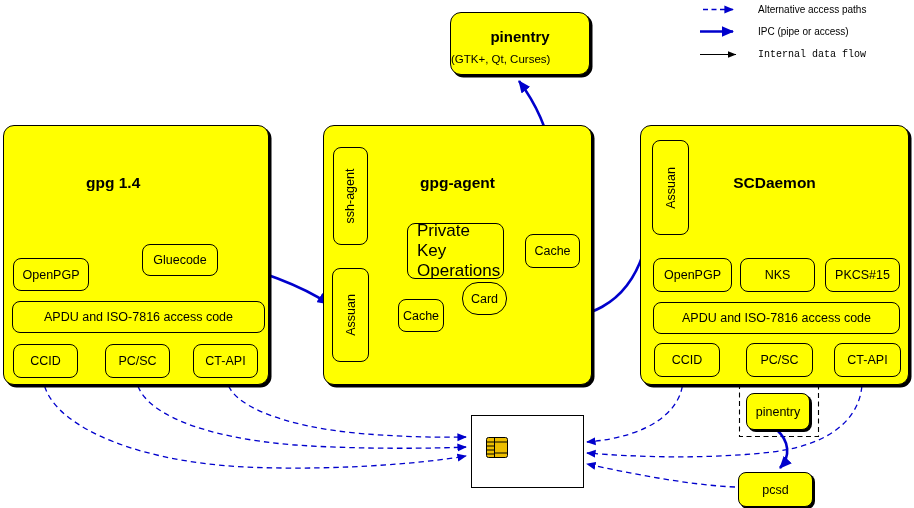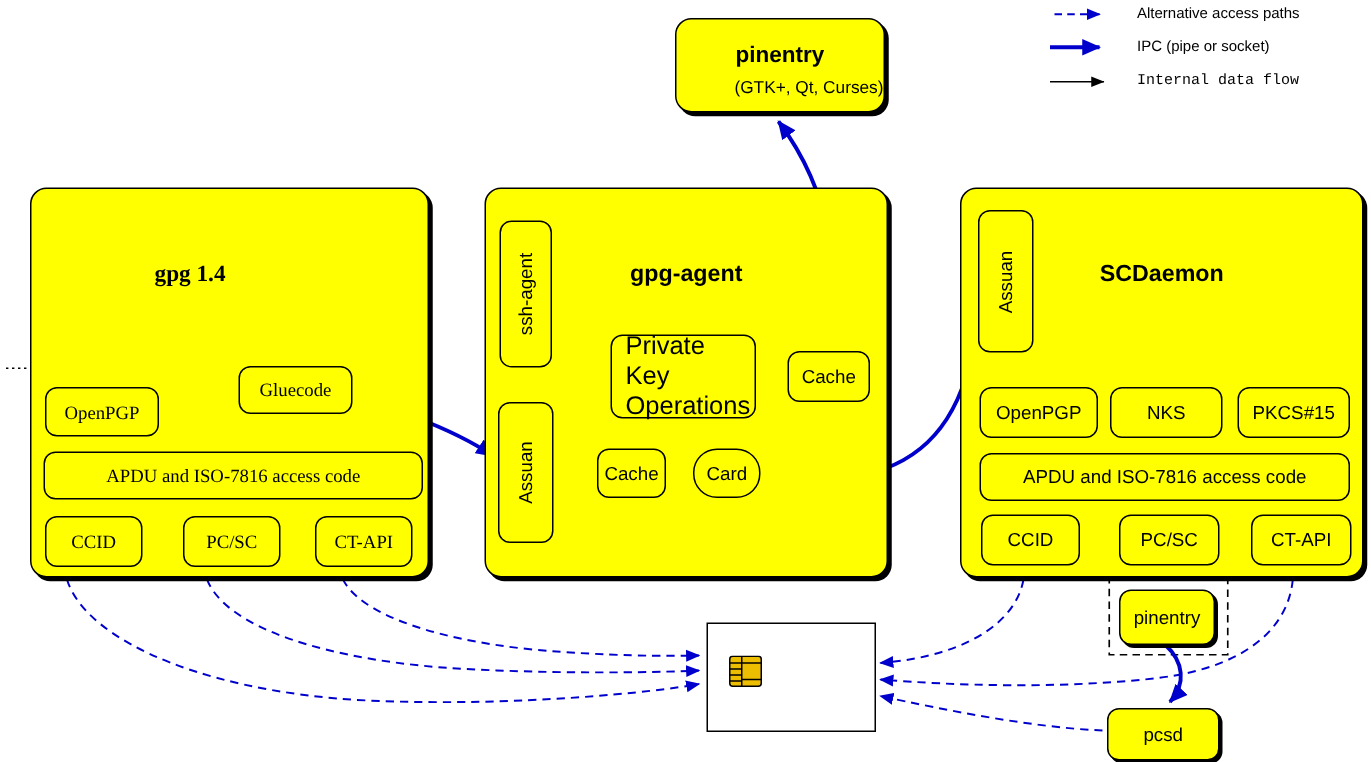--- a/index.html
+++ b/index.html
@@ -18,21 +18,21 @@
     border-radius:8px; display:flex; align-items:center; justify-content:center;
     font-size:12.5px; text-align:center; line-height:14px;
   }
   .vbox span { transform:rotate(-90deg); white-space:nowrap; font-size:12.5px; }
   .title {
     position:absolute; font-weight:bold; font-size:15.5px; white-space:nowrap;
   }
   .title.centered { left:0; width:100%; text-align:center; }
   .pin-title { position:absolute; left:0; width:100%; text-align:center;
     font-weight:bold; font-size:15px; }
-  .pin-sub { position:absolute; left:0; width:100%; text-align:right;
+  .pin-sub { position:absolute; left:0; width:100%; text-align:left;
     font-size:11.5px; }
   .pko { justify-content:flex-start; text-align:left; padding-left:9px;
     line-height:20px; font-size:17px; }
   #smartcard {
     position:absolute; left:471px; top:415px; width:111px; height:71px;
     background:#ffffff; border:1.2px solid #000;
   }
   #chip { position:absolute; left:14px; top:21px; }
   .legend-label { position:absolute; font-size:10px; line-height:13px;
     white-space:nowrap; }
@@ -81,29 +81,29 @@
     <path d="M 683 377 C 684 410, 650 437, 587 442" stroke="#0000cc" stroke-width="1.3" fill="none" stroke-dasharray="5.5 4" marker-end="url(#mBluS)"></path>
     <path d="M 862 377 C 864 412, 838 444, 772 452 C 706 459.5, 636 457, 587 453" stroke="#0000cc" stroke-width="1.3" fill="none" stroke-dasharray="5.5 4" marker-end="url(#mBluS)"></path>
     <path d="M 735 487 C 688 485, 628 473, 587 464" stroke="#0000cc" stroke-width="1.3" fill="none" stroke-dasharray="5.5 4" marker-end="url(#mBluS)"></path>
 
     <path d="M 703 9.5 H 733" stroke="#0000cc" stroke-width="1.3" fill="none" stroke-dasharray="5 3.5" marker-end="url(#mBluS)"></path>
     <path d="M 700 31.5 H 733" stroke="#0000cc" stroke-width="2.6" fill="none" marker-end="url(#mBlu)"></path>
     <path d="M 700 54.5 H 736" stroke="#000" stroke-width="1" fill="none" marker-end="url(#mBlk)"></path>
   </svg>
 
   <div class="legend-label" style="left:758px; top:3px;">Alternative access paths</div>
-  <div class="legend-label" style="left:758px; top:25px;">IPC (pipe or socket)</div>
+  <div class="legend-label" style="left:758px; top:25px;">IPC (pipe or access)</div>
   <div class="legend-label" style="left:758px; top:48px;font-family:Liberation Mono, monospace;">Internal data flow</div>
 
   <div class="bigbox" style="left:450px; top:12px; width:138px; height:61px;">
     <div class="pin-title" style="top:15px;">pinentry</div>
     <div class="pin-sub" style="top:40px;">(GTK+, Qt, Curses)</div>
   </div>
 
-  <div class="bigbox" style="left:20px; top:125px; width:264px; height:258px;font-family:Liberation Serif, serif;">
+  <div class="bigbox" style="left:3px; top:125px; width:264px; height:258px;">
     <div class="title" style="left:82px; top:48px;">gpg 1.4</div>
     <div class="sbox" style="left:9px; top:132px; width:74px; height:31px;">
       <span>OpenPGP</span>
     </div>
     <div class="sbox" style="left:138px; top:118px; width:74px; height:30px;">
       <span>Gluecode</span>
     </div>
     <div class="sbox" style="left:8px; top:175px; width:251px; height:30px;">
       <span>APDU and ISO-7816 access code</span>
     </div>
@@ -128,21 +128,21 @@
     </div>
     <div class="sbox pko" style="left:83px; top:97px; width:86px; height:54px;">
       <span>Private Key Operations</span>
     </div>
     <div class="sbox" style="left:201px; top:108px; width:53px; height:32px;">
       <span>Cache</span>
     </div>
     <div class="sbox" style="left:74px; top:173px; width:44px; height:31px;">
       <span>Cache</span>
     </div>
-    <div class="sbox" style="left:138px; top:173px; width:43px; height:31px;border-radius:16px;">
+    <div class="sbox" style="left:138px; top:156px; width:43px; height:31px;border-radius:16px;">
       <span>Card</span>
     </div>
   </div>
 
   <div class="bigbox" style="left:640px; top:125px; width:267px; height:258px;">
     <div class="title centered" style="top:48px;">SCDaemon</div>
     <div class="sbox vbox" style="left:11px; top:14px; width:35px; height:93px;">
       <span>Assuan</span>
     </div>
     <div class="sbox" style="left:12px; top:132px; width:77px; height:32px;">

